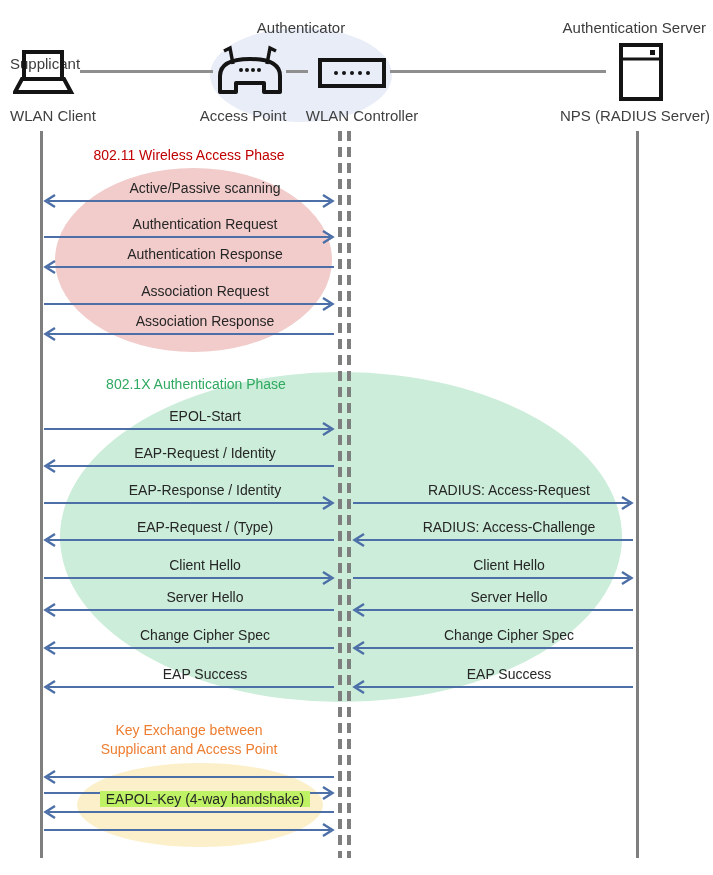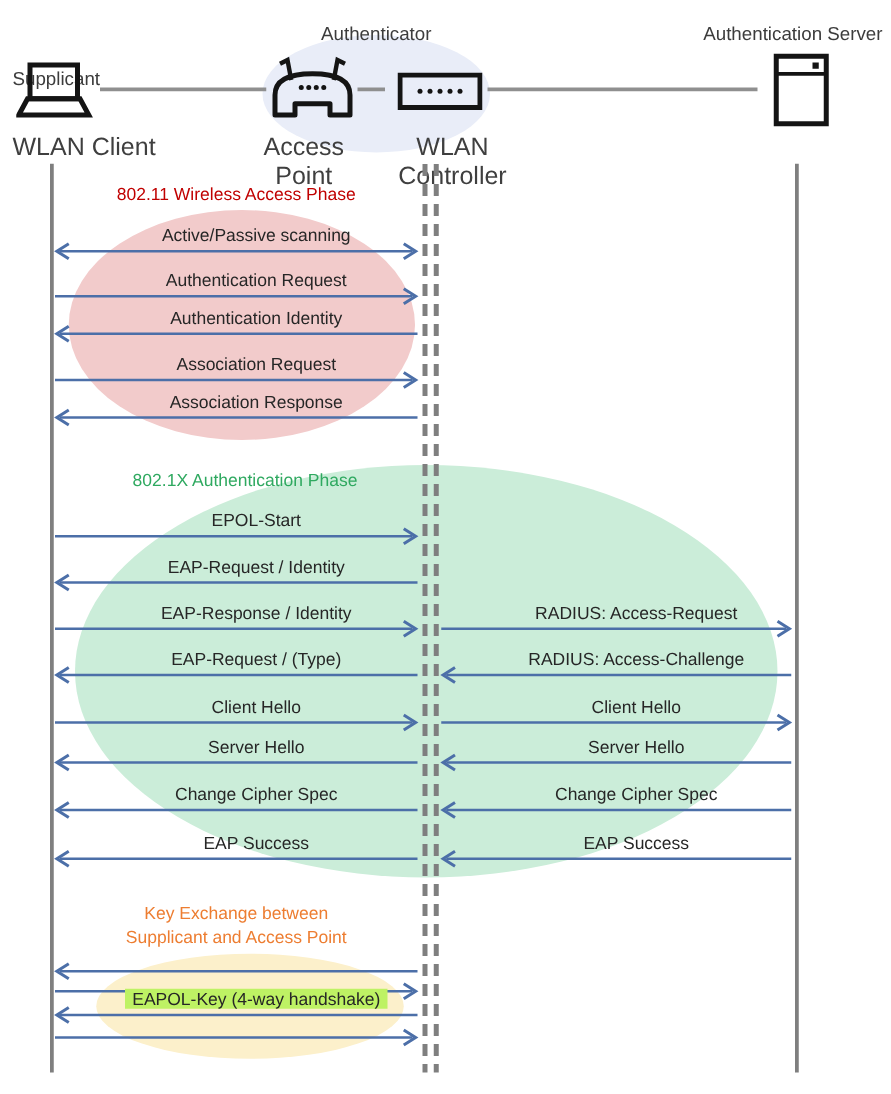--- a/index.html
+++ b/index.html
@@ -1,21 +1,21 @@
 <!DOCTYPE html>
 <html style="--arrow: #4C6FA8; --lifeline: #7F7F7F; --connector: #8F8F8F;"><head>
 <meta charset="utf-8">
 <style>
   html,body { margin:0; padding:0; background:#fff; }
   .canvas {
     position:relative; width:713px; height:875px; background:#ffffff;
     font-family:"Liberation Sans", sans-serif; overflow:hidden;
   }
   .role-label { position:absolute; top:19px; font-size:15px; color:#3c3c3c; }
-  .actor-label { position:absolute; top:107px; font-size:20px; color:#3f3f3f; }
+  .actor-label { position:absolute; top:107px; font-size:15px; color:#3f3f3f; }
   .ellipse { position:absolute; border-radius:50%; z-index:0; }
   .connector { position:absolute; height:3px; background:var(--connector); top:70px; z-index:1; }
   .icon { position:absolute; z-index:2; }
   .lifeline { position:absolute; top:131px; height:727px; z-index:1; }
   .lifeline.solid { width:3px; background:var(--lifeline); }
   .lifeline.dashed {
     width:4px;
     background:repeating-linear-gradient(to bottom, var(--lifeline) 0 10px, transparent 10px 16px);
   }
   .phase-title {
@@ -74,20 +74,21 @@
 
   <svg class="icon" style="left:618px; top:42px;" width="46" height="60" viewBox="0 0 46 60">
     <rect x="3" y="3" width="40" height="54" fill="none" stroke="#141414" stroke-width="4"></rect>
     <line x1="4" y1="17" x2="42" y2="17" stroke="#141414" stroke-width="3"></line>
     <rect x="32" y="8" width="5" height="5" fill="#141414"></rect>
   </svg>
 
   <div class="actor-label" style="left:10px;">WLAN Client</div>
   <div class="actor-label" style="left:193px; width:100px; text-align:center;">Access Point</div>
   <div class="actor-label" style="left:300px; width:124px; text-align:center;">WLAN Controller</div>
+  <div class="actor-label" style="left:555px; width:155px; text-align:right;">NPS (RADIUS Server)</div>
 
   <div class="lifeline solid" style="left:40px;"></div>
   <div class="lifeline dashed" style="left:338px;"></div>
   <div class="lifeline dashed" style="left:347px;"></div>
   <div class="lifeline solid" style="left:636px;"></div>
 
   <div class="phase-title" style="left: 44px; top: 146px; width: 290px; color: rgb(192, 0, 0);">802.11 Wireless Access Phase</div>
   <div class="phase-title" style="left: 44px; top: 375px; width: 304px; color: rgb(47, 169, 96);">802.1X Authentication Phase</div>
   <div class="phase-title" style="left: 44px; top: 721px; width: 290px; color: rgb(237, 125, 49);">Key Exchange between
 Supplicant and Access Point</div>
@@ -101,21 +102,21 @@
       <div class="msg-label" style="left: 44px; width: 290px; top: 179px;"><span>Active/Passive scanning</span></div>
       <svg class="msg-arrow" width="290" height="18" style="left: 44px; top: 228px;">
         <line x1="0" x2="286" y1="9" y2="9" stroke="#4C6FA8" stroke-width="2"></line>
         <path d="M279 3 L288.5 9 L279 15" fill="none" stroke="#4C6FA8" stroke-width="2.4"></path>
       </svg>
       <div class="msg-label" style="left: 44px; width: 290px; top: 215px;"><span>Authentication Request</span></div>
       <svg class="msg-arrow" width="290" height="18" style="left: 44px; top: 258px;">
         <line x1="4" x2="290" y1="9" y2="9" stroke="#4C6FA8" stroke-width="2"></line>
         <path d="M11 3 L1.5 9 L11 15" fill="none" stroke="#4C6FA8" stroke-width="2.4"></path>
       </svg>
-      <div class="msg-label" style="left: 44px; width: 290px; top: 245px;"><span>Authentication Identity</span></div>
+      <div class="msg-label" style="left: 44px; width: 290px; top: 245px;"><span>Authentication Response</span></div>
       <svg class="msg-arrow" width="290" height="18" style="left: 44px; top: 295px;">
         <line x1="0" x2="286" y1="9" y2="9" stroke="#4C6FA8" stroke-width="2"></line>
         <path d="M279 3 L288.5 9 L279 15" fill="none" stroke="#4C6FA8" stroke-width="2.4"></path>
       </svg>
       <div class="msg-label" style="left: 44px; width: 290px; top: 282px;"><span>Association Request</span></div>
       <svg class="msg-arrow" width="290" height="18" style="left: 44px; top: 325px;">
         <line x1="4" x2="290" y1="9" y2="9" stroke="#4C6FA8" stroke-width="2"></line>
         <path d="M11 3 L1.5 9 L11 15" fill="none" stroke="#4C6FA8" stroke-width="2.4"></path>
       </svg>
       <div class="msg-label" style="left: 44px; width: 290px; top: 312px;"><span>Association Response</span></div>

